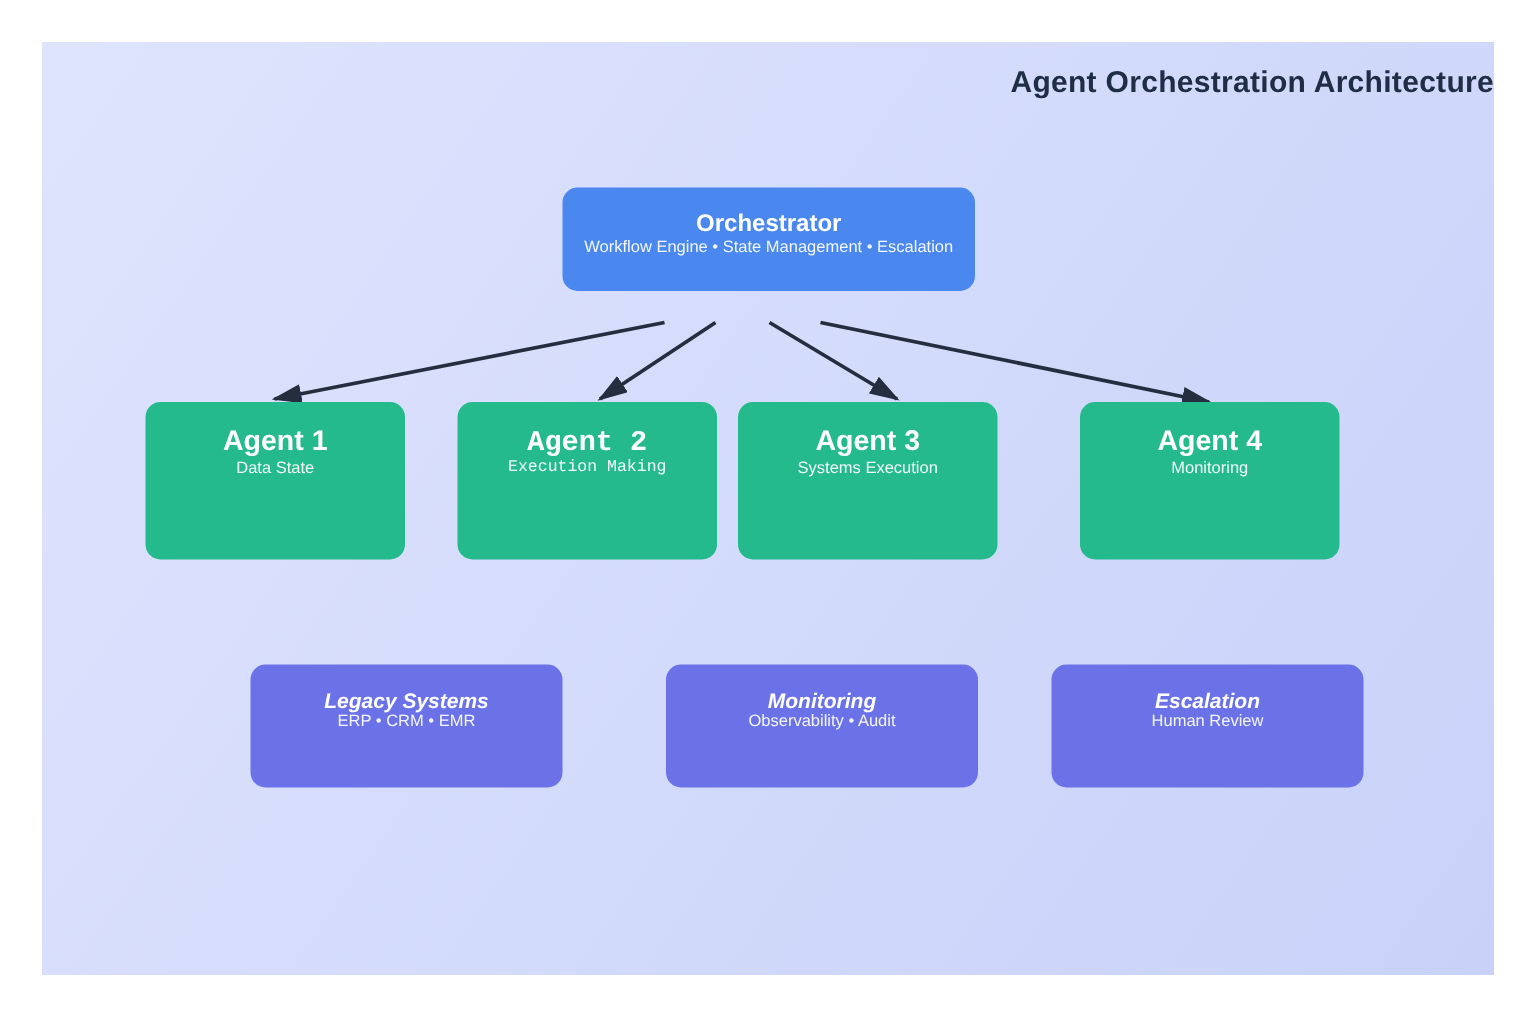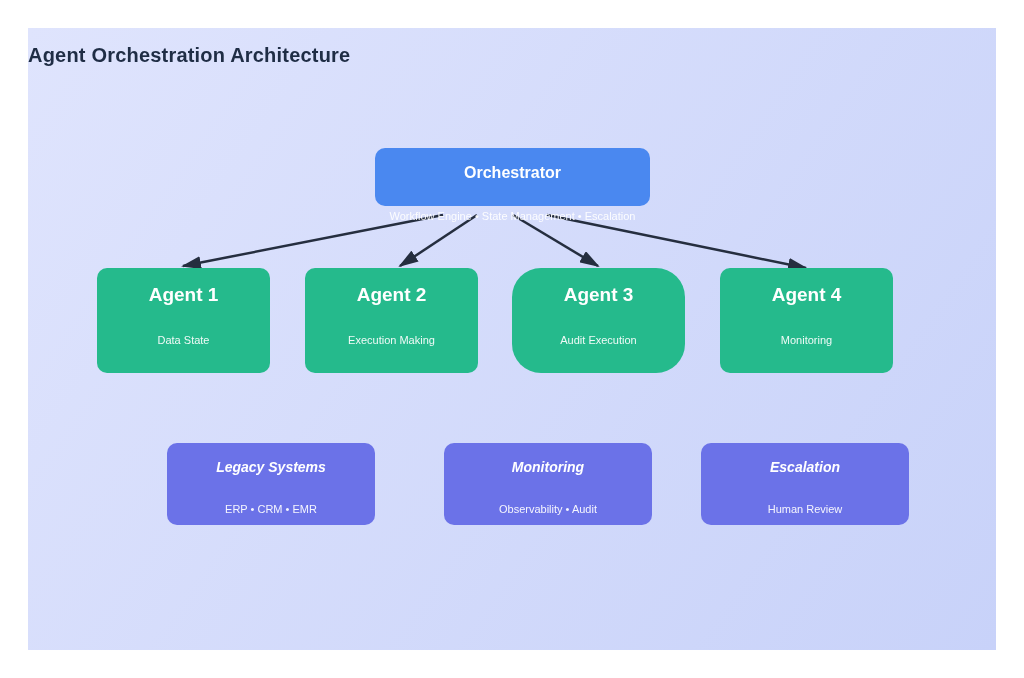--- a/index.html
+++ b/index.html
@@ -22,21 +22,21 @@
     top: 28px;
     width: 968px;
     height: 622px;
     background: linear-gradient(125deg, var(--canvas-start, #dfe4fd) 0%, var(--canvas-end, #c8d2f9) 100%);
   }
   .diagram-title {
     position: absolute;
     left: 28px;
     top: 44px;
     width: 968px;
-    text-align: left;
+    text-align: right;
     font-size: 20px;
     font-weight: bold;
     color: var(--title-text, #1f2d45);
     letter-spacing: 0.2px;
   }
   .arrow-layer {
     position: absolute;
     left: 0;
     top: 0;
     width: 1024px;
@@ -57,42 +57,42 @@
     color: #ffffff;
     text-align: center;
     box-sizing: border-box;
     padding-top: 16px;
   }
   .node .node-title {
     font-weight: bold;
     margin: 0;
   }
   .node .node-subtitle {
-    margin-top: 28px;
+    margin-top: 0;
     font-size: 11px;
     color: rgba(255, 255, 255, 0.93);
   }
   .node-orchestrator {
     left: 375px;
-    top: 148px;
+    top: 125px;
     width: 275px;
-    height: 58px;
+    height: 69px;
     background: var(--orchestrator, #4a88f0);
   }
   .node-orchestrator .node-title { font-size: 16px; }
   .node-agent {
     top: 268px;
     width: 173px;
     height: 105px;
     background: var(--agent, #25ba8c);
   }
   .node-agent .node-title { font-size: 19px; }
   .node-agent-1 { left: 97px; }
-  .node-agent-2 { left: 305px; }
-  .node-agent-3 { left: 512px; border-radius: 29px; }
+  .node-agent-2 { left: 305px; font-family: Liberation Mono, monospace; }
+  .node-agent-3 { left: 492px; }
   .node-agent-4 { left: 720px; }
   .node-system {
     top: 443px;
     width: 208px;
     height: 82px;
     background: var(--system, #6b72e8);
   }
   .node-system .node-title { font-size: 14px; font-style: italic; }
   .node-system-1 { left: 167px; }
   .node-system-2 { left: 444px; }
@@ -126,21 +126,21 @@
   <div class="node node-agent node-agent-1">
     <div class="node-title">Agent 1</div>
     <div class="node-subtitle">Data State</div>
   </div>
   <div class="node node-agent node-agent-2">
     <div class="node-title">Agent 2</div>
     <div class="node-subtitle">Execution Making</div>
   </div>
   <div class="node node-agent node-agent-3">
     <div class="node-title">Agent 3</div>
-    <div class="node-subtitle">Audit Execution</div>
+    <div class="node-subtitle">Systems Execution</div>
   </div>
   <div class="node node-agent node-agent-4">
     <div class="node-title">Agent 4</div>
     <div class="node-subtitle">Monitoring</div>
   </div>
 
   <div class="node node-system node-system-1">
     <div class="node-title">Legacy Systems</div>
     <div class="node-subtitle">ERP • CRM • EMR</div>
   </div>

